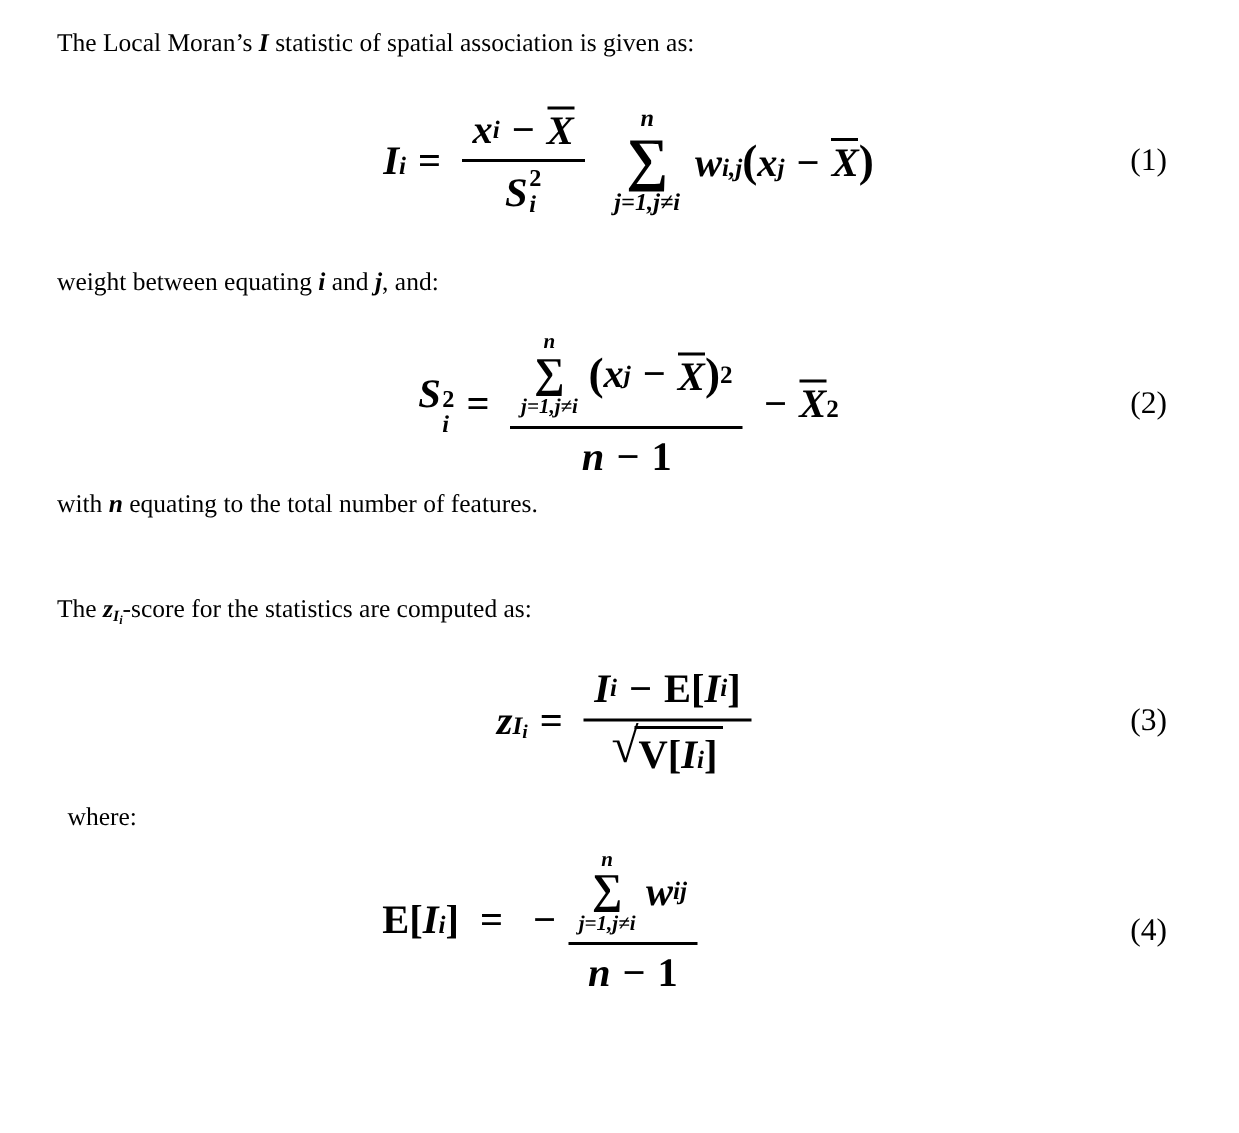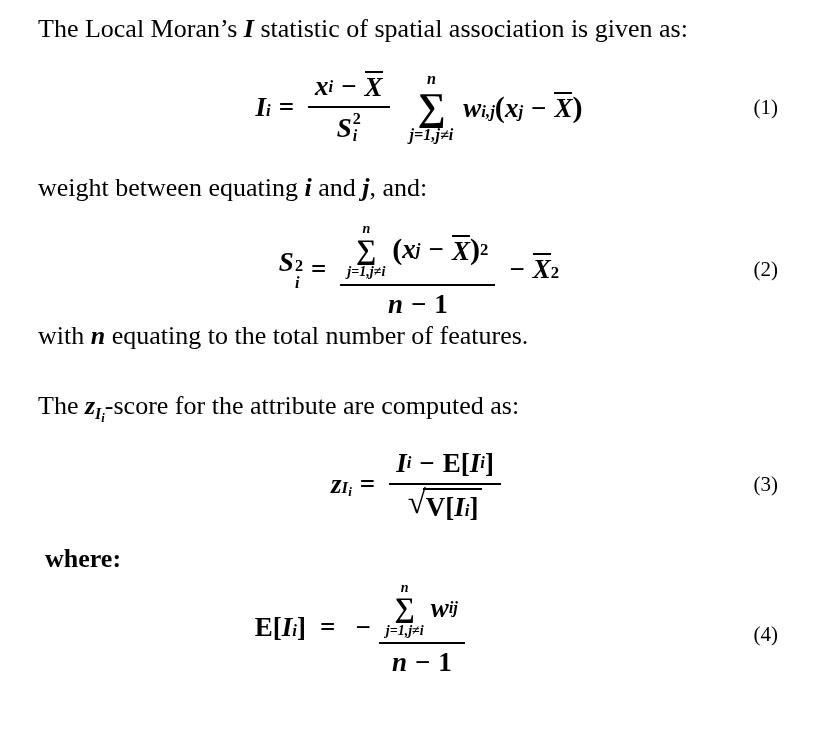--- a/index.html
+++ b/index.html
@@ -4,21 +4,21 @@
 <style>
   html, body { margin:0; padding:0; background:#ffffff; }
   .page {
     width:826px; height:755px; box-sizing:border-box;
     background:#ffffff; color:#000000;
     font-family:"Liberation Serif", serif;
     padding:13px 48px 0 38px;
     overflow:hidden; position:relative;
   }
   
-  .para { font-size:26px; line-height:24px; margin:0; }
+  .para { font-size:17px; line-height:24px; margin:0; }
   .pline { line-height:37px; }
   .mi { font-style:italic; font-weight:bold; }
   .mr { font-style:normal; font-weight:bold; }
   .sb  { font-size:0.62em; vertical-align:-0.32em; }
   .sb2 { font-size:0.78em; vertical-align:-0.25em; }
   .sp  { font-size:0.62em; vertical-align:0.55em; }
   .ovl { display:inline-block; border-top:2px solid #000; padding-top:1px; line-height:1.02; }
   
   .eq {
     position:relative; display:flex; justify-content:center; align-items:center;
@@ -55,21 +55,21 @@
   .row4 { height:96px; }
   .row4 .tag { top:57%; }
   
   .m-p1   { margin-top:4px; }
   .m-eq1  { margin-top:20px; height:92px; }
   .m-p2   { margin-top:16px; }
   .m-eq2  { margin-top:8px; height:110px; }
   .m-p3   { }
   .m-p4   { margin-top:46px; }
   .m-eq3  { margin-top:12px; height:84px; }
-  .m-p5   { margin-top:21px; margin-left:7px;font-weight:bold; }
+  .m-p5   { margin-top:11px; margin-left:7px; }
 </style>
 </head>
 <body>
 
 <div class="page">
 
   <p class="para m-p1"><span>The Local Moran’s </span><span class="mi">I</span><span> statistic of spatial association is given as:</span></p>
 
   <div class="eq m-eq1">
     <span class="mrow">
@@ -147,21 +147,21 @@
     <span class="mrow">
         <span class="mo mr">−</span>
         <span class="ovl mi">X</span>
         <span class="sp mr">2</span>
       </span>
     <span class="tag">(2)</span>
   </div>
 
   <p class="para m-p3"><span>with </span><span class="mi">n</span><span> equating to the total number of features.</span></p>
 
-  <p class="para m-p4"><span>The </span><span class="mi">z</span><span class="sb"><span class="mi">I</span><span class="sb2 mi">i</span></span><span>-score for the attribute are computed as:</span></p>
+  <p class="para m-p4"><span>The </span><span class="mi">z</span><span class="sb"><span class="mi">I</span><span class="sb2 mi">i</span></span><span>-score for the statistics are computed as:</span></p>
 
   <div class="eq m-eq3">
     <span class="mrow">
         <span class="mi">z</span>
         <span class="sb"><span class="mi">I</span><span class="sb2 mi">i</span></span>
       </span>
     <span class="mo mr">=</span>
     <span class="frac">
       <span class="num">
           <span class="mi">I</span>

